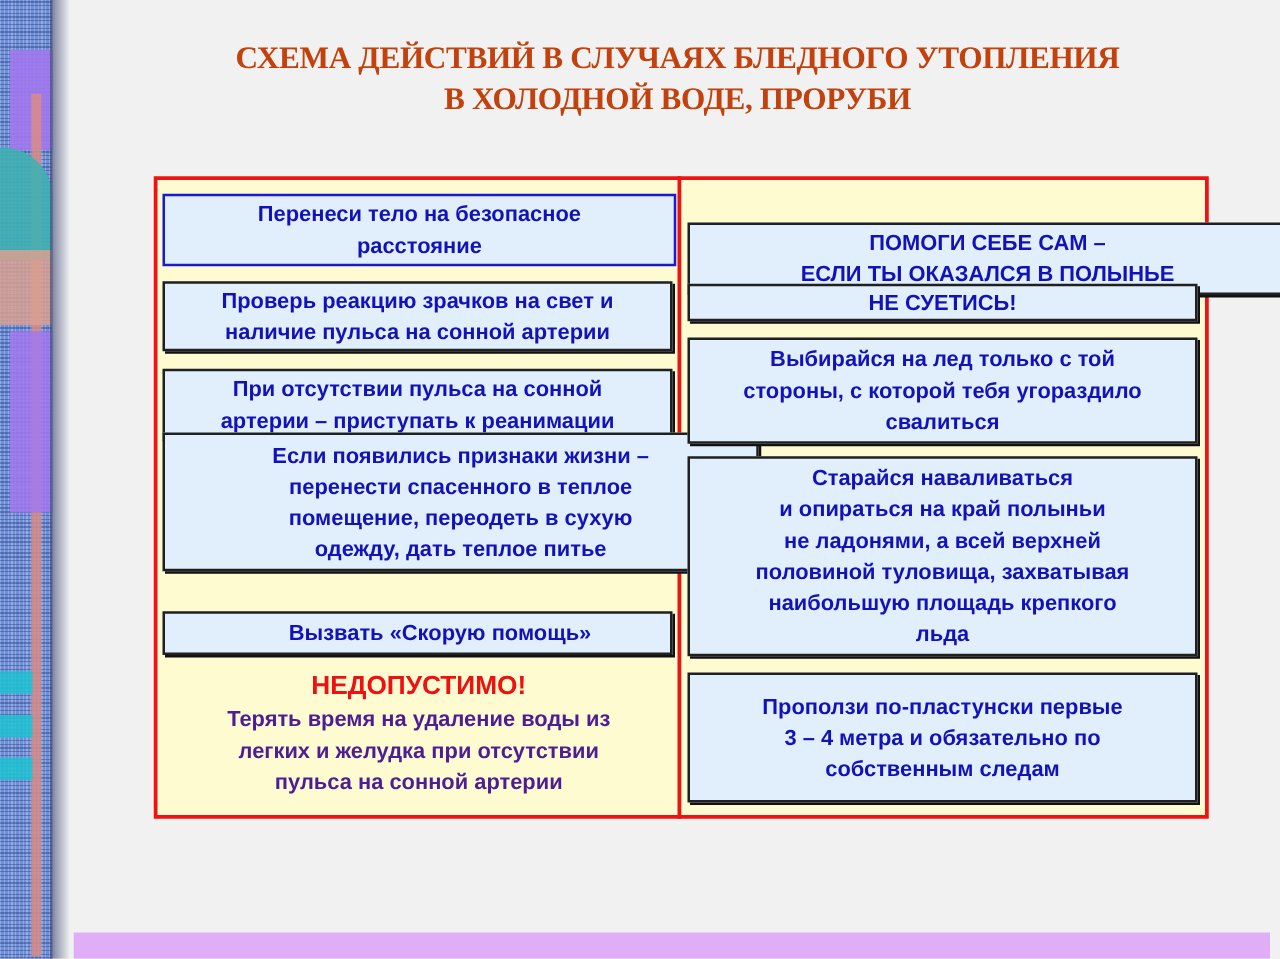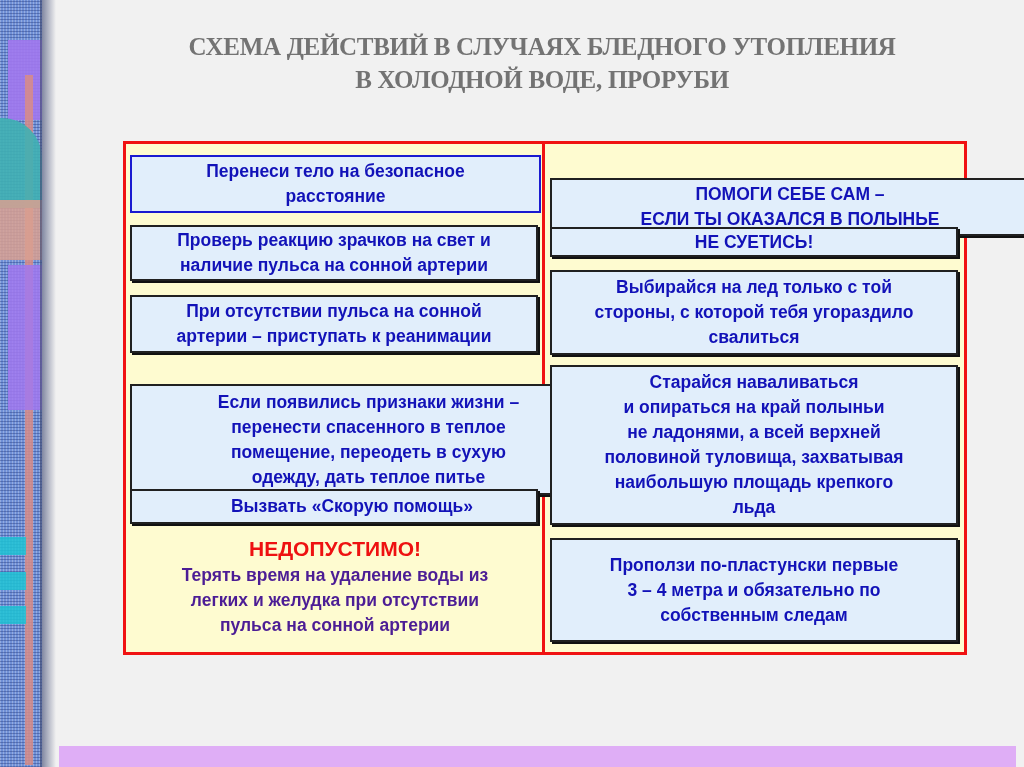--- a/index.html
+++ b/index.html
@@ -26,21 +26,21 @@
   .strip .teal { left:0; top:118px; width:42px; height:90px; background:#3fb0b3; border-radius:0 40px 0 0; opacity:.9;}
   .strip .peach { left:0; top:200px; width:42px; height:60px; background:#d9a090; opacity:.85;}
   .strip .purple2 { left:8px; top:265px; width:34px; height:145px; background:#a178ee; opacity:.85;}
   .strip .cyan1 { left:0; top:537px; width:26px; height:18px; background:#1ec3d3; opacity:.85;}
   .strip .cyan2 { left:0; top:572px; width:26px; height:18px; background:#1ec3d3; opacity:.85;}
   .strip .cyan3 { left:0; top:606px; width:26px; height:18px; background:#1ec3d3; opacity:.85;}
 
   .title {
     position:absolute; left:60px; width:964px; top:30px; text-align:center;
     font-family:"Liberation Serif", "DejaVu Serif", serif;
-    font-weight:bold; color:#737373; font-size:25px; line-height:33px;
+    font-weight:bold; color:#c2410c; font-size:25px; line-height:33px;
     letter-spacing:-0.3px;
   }
   .frame {
     position:absolute; left:123px; top:141px; width:838px; height:508px;
     border:3px solid #f01212; background:#fefbd0;
   }
   .divider {
     position:absolute; left:542px; top:141px; width:3px; height:514px; background:#f01212;
   }
   .box {
@@ -91,21 +91,21 @@
 расстояние</span>
 </div>
 <div class="box" style="left:130px; top:225px; width:408px; height:56px;">
   <span>Проверь реакцию зрачков на свет и
 наличие пульса на сонной артерии</span>
 </div>
 <div class="box" style="left:130px; top:295px; width:408px; height:58px;">
   <span>При отсутствии пульса на сонной
 артерии – приступать к реанимации</span>
 </div>
-<div class="box" style="left:130px; top:384px; width:477px; height:111px;text-align:center;">
+<div class="box" style="left:130px; top:346px; width:477px; height:111px;text-align:center;">
   <span>Если появились признаки жизни –
 перенести спасенного в теплое
 помещение, переодеть в сухую
 одежду, дать теплое питье</span>
 </div>
 <div class="box" style="left:130px; top:489px; width:408px; height:35px;padding-left:36px;">
   <span>Вызвать «Скорую помощь»</span>
 </div>
 
 <div class="warn">

